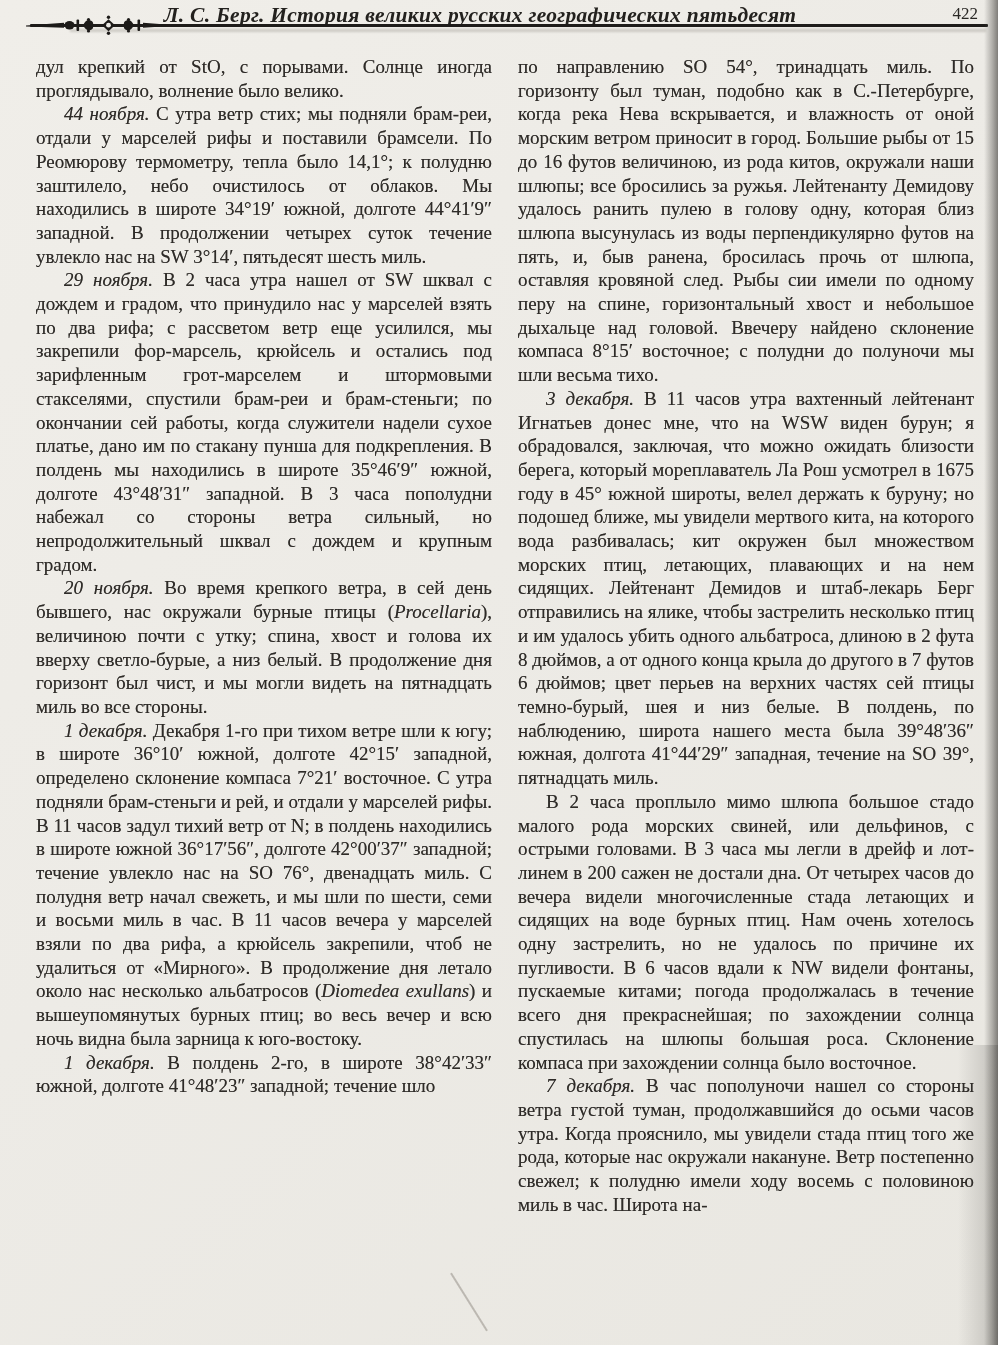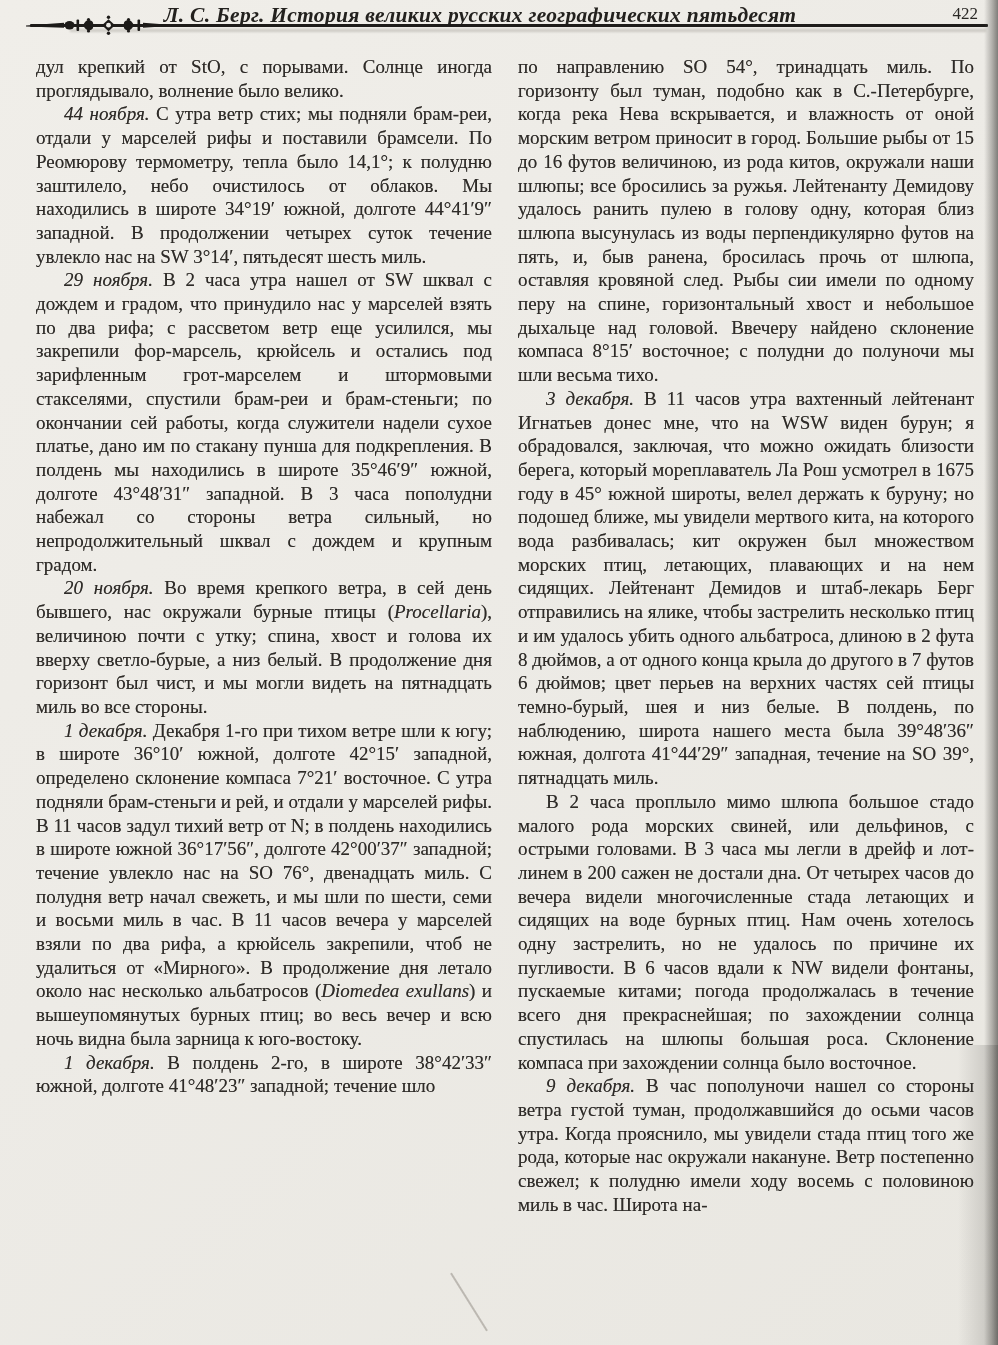--- a/index.html
+++ b/index.html
@@ -109,20 +109,20 @@
         <p><span class="it">44 ноября.</span><span> С утра ветр стих; мы подняли брам-реи, отдали у марселей рифы и поставили брамсели. По Реомюрову термометру, тепла было 14,1°; к полудню заштилело, небо очистилось от облаков. Мы находились в широте 34°19′ южной, долготе 44°41′9″ западной. В продолжении четырех суток течение увлекло нас на SW 3°14′, пятьдесят шесть миль.</span></p>
         <p><span class="it">29 ноября.</span><span> В 2 часа утра нашел от SW шквал с дождем и градом, что принудило нас у марселей взять по два рифа; с рассветом ветр еще усилился, мы закрепили фор-марсель, крюйсель и остались под зарифленным грот-марселем и штормовыми стакселями, спустили брам-реи и брам-стеньги; по окончании сей работы, когда служители надели сухое платье, дано им по стакану пунша для подкрепления. В полдень мы находились в широте 35°46′9″ южной, долготе 43°48′31″ западной. В 3 часа пополудни набежал со стороны ветра сильный, но непродолжительный шквал с дождем и крупным градом.</span></p>
         <p><span class="it">20 ноября.</span><span> Во время крепкого ветра, в сей день бывшего, нас окружали бурные птицы (</span><span class="it">Procellaria</span><span>), величиною почти с утку; спина, хвост и голова их вверху светло-бурые, а низ белый. В продолжение дня горизонт был чист, и мы могли видеть на пятнадцать миль во все стороны.</span></p>
         <p><span class="it">1 декабря.</span><span> Декабря 1-го при тихом ветре шли к югу; в широте 36°10′ южной, долготе 42°15′ западной, определено склонение компаса 7°21′ восточное. С утра подняли брам-стеньги и рей, и отдали у марселей рифы. В 11 часов задул тихий ветр от N; в полдень находились в широте южной 36°17′56″, долготе 42°00′37″ западной; течение увлекло нас на SO 76°, двенадцать миль. С полудня ветр начал свежеть, и мы шли по шести, семи и восьми миль в час. В 11 часов вечера у марселей взяли по два рифа, а крюйсель закрепили, чтоб не удалиться от «Мирного». В продолжение дня летало около нас несколько альбатросов (</span><span class="it">Diomedea exullans</span><span>) и вышеупомянутых бурных птиц; во весь вечер и всю ночь видна была зарница к юго-востоку.</span></p>
         <p><span class="it">1 декабря.</span><span> В полдень 2-го, в широте 38°42′33″ южной, долготе 41°48′23″ западной; течение шло</span></p>
       </div>
     <div class="col">
         <p class="noindent"><span>по направлению SO 54°, тринадцать миль. По горизонту был туман, подобно как в С.-Петербурге, когда река Нева вскрывается, и влажность от оной морским ветром приносит в город. Большие рыбы от 15 до 16 футов величиною, из рода китов, окружали наши шлюпы; все бросились за ружья. Лейтенанту Демидову удалось ранить пулею в голову одну, которая близ шлюпа высунулась из воды перпендикулярно футов на пять, и, быв ранена, бросилась прочь от шлюпа, оставляя кровяной след. Рыбы сии имели по одному перу на спине, горизонтальный хвост и небольшое дыхальце над головой. Ввечеру найдено склонение компаса 8°15′ восточное; с полудни до полуночи мы шли весьма тихо.</span></p>
         <p><span class="it">3 декабря.</span><span> В 11 часов утра вахтенный лейтенант Игнатьев донес мне, что на WSW виден бурун; я обрадовался, заключая, что можно ожидать близости берега, который мореплаватель Ла Рош усмотрел в 1675 году в 45° южной широты, велел держать к буруну; но подошед ближе, мы увидели мертвого кита, на которого вода разбивалась; кит окружен был множеством морских птиц, летающих, плавающих и на нем сидящих. Лейтенант Демидов и штаб-лекарь Берг отправились на ялике, чтобы застрелить несколько птиц и им удалось убить одного альбатроса, длиною в 2 фута 8 дюймов, а от одного конца крыла до другого в 7 футов 6 дюймов; цвет перьев на верхних частях сей птицы темно-бурый, шея и низ белые. В полдень, по наблюдению, широта нашего места была 39°48′36″ южная, долгота 41°44′29″ западная, течение на SO 39°, пятнадцать миль.</span></p>
         <p><span>В 2 часа проплыло мимо шлюпа большое стадо малого рода морских свиней, или дельфинов, с острыми головами. В 3 часа мы легли в дрейф и лот-линем в 200 сажен не достали дна. От четырех часов до вечера видели многочисленные стада летающих и сидящих на воде бурных птиц. Нам очень хотелось одну застрелить, но не удалось по причине их пугливости. В 6 часов вдали к NW видели фонтаны, пускаемые китами; погода продолжалась в течение всего дня прекраснейшая; по захождении солнца спустилась на шлюпы большая роса. Склонение компаса при захождении солнца было восточное.</span></p>
-        <p><span class="it">9 декабря.</span><span> В час пополуночи нашел со стороны ветра густой туман, продолжавшийся до осьми часов утра. Когда прояснило, мы увидели стада птиц того же рода, которые нас окружали накануне. Ветр постепенно свежел; к полудню имели ходу восемь с половиною миль в час. Широта на-</span></p>
+        <p><span class="it">7 декабря.</span><span> В час пополуночи нашел со стороны ветра густой туман, продолжавшийся до осьми часов утра. Когда прояснило, мы увидели стада птиц того же рода, которые нас окружали накануне. Ветр постепенно свежел; к полудню имели ходу восемь с половиною миль в час. Широта на-</span></p>
       </div>
   </div>
 
   <div class="scratch"></div>
   <div class="edge-shadow-bottom"></div>
   <div class="edge-shadow"></div>
 </div>
 
 </body></html>

